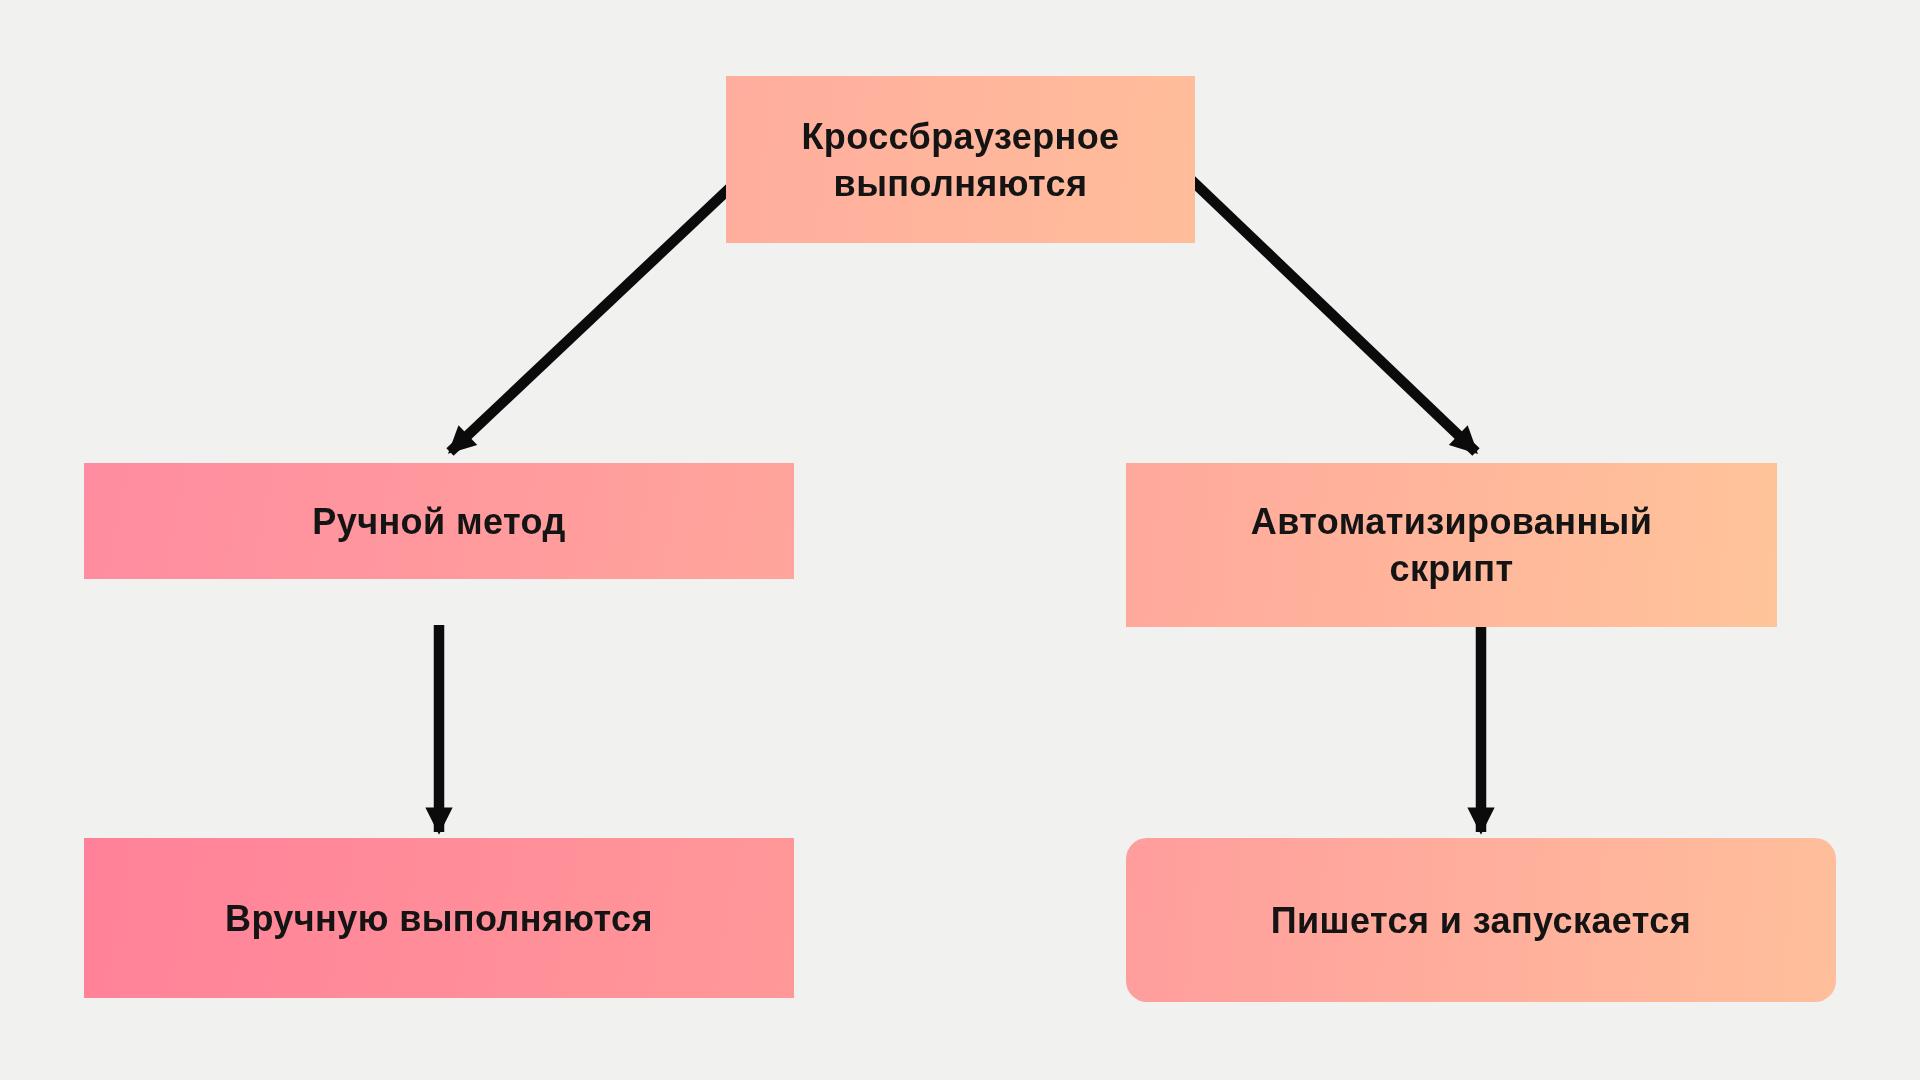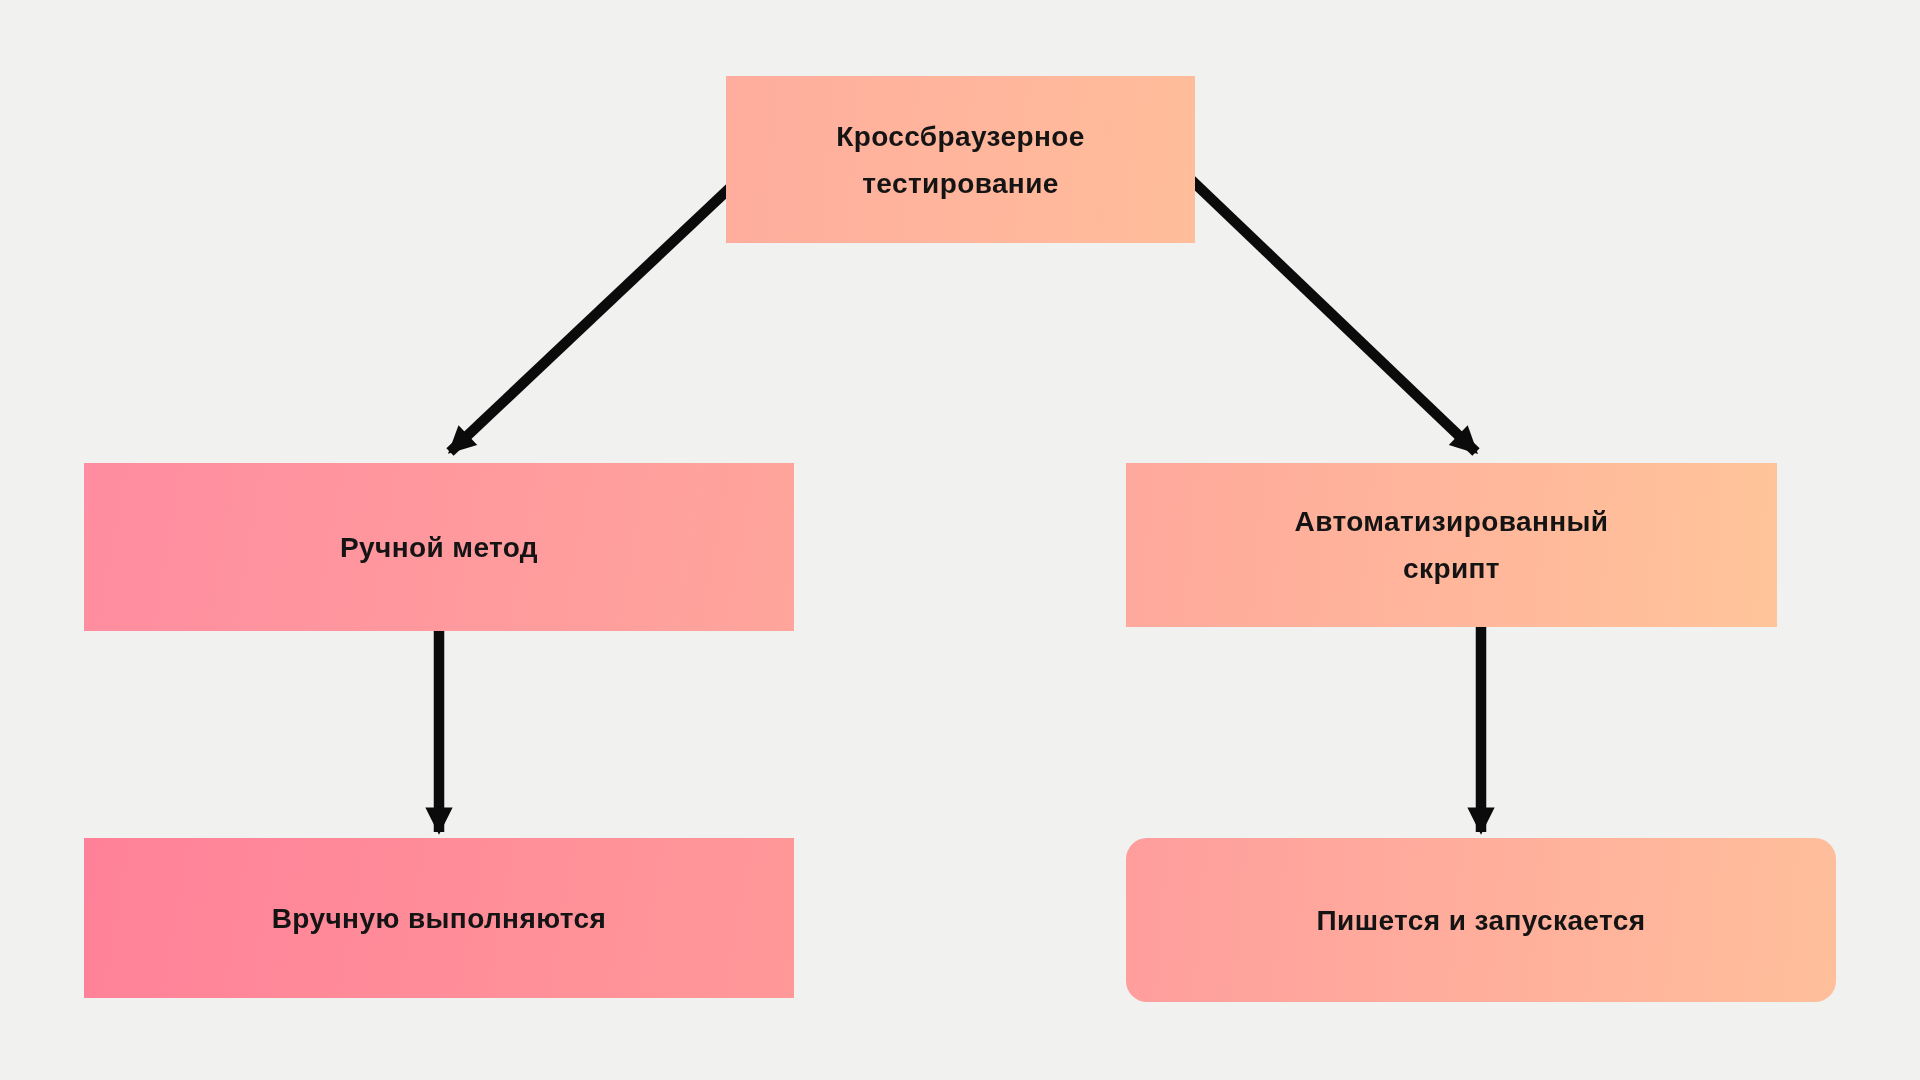--- a/index.html
+++ b/index.html
@@ -20,28 +20,28 @@
     z-index: 1;
   }
   .node {
     position: absolute;
     z-index: 2;
     display: flex;
     flex-direction: column;
     align-items: center;
     justify-content: center;
     text-align: center;
-    font-size: 28px;
+    font-size: 36px;
     font-weight: 600;
     line-height: 47px;
     letter-spacing: 0.4px;
   }
   .node span { display: block; }
   #node-root          { left: 726px;  top: 76px;  width: 469px; height: 167px; }
-  #node-manual-method { left: 84px;   top: 463px; width: 710px; height: 168px; }
+  #node-manual-method { left: 84px;   top: 463px; width: 710px; height: 116px; }
   #node-auto-method   { left: 1126px; top: 463px; width: 651px; height: 164px; }
   #node-manual-desc   { left: 84px;   top: 838px; width: 710px; height: 160px; }
   #node-auto-desc     { left: 1126px; top: 838px; width: 710px; height: 164px; }
 </style>
 </head>
 <body style="background: rgb(241, 241, 239);">
 
 <svg id="arrow-layer" viewBox="0 0 1920 1080" xmlns="http://www.w3.org/2000/svg">
   <defs>
     <marker id="ah" viewBox="0 0 10 10" refX="9" refY="5" markerWidth="3.3" markerHeight="2.6" orient="auto-start-reverse">
@@ -51,21 +51,21 @@
   <g class="arrows" fill="none" stroke-width="10.5">
     <line x1="770" y1="150" x2="450" y2="452" marker-end="url(#ah)" stroke="#0B0B0B"></line>
     <line x1="1160" y1="150" x2="1476" y2="452" marker-end="url(#ah)" stroke="#0B0B0B"></line>
     <line x1="439" y1="625" x2="439" y2="832" marker-end="url(#ah)" stroke="#0B0B0B"></line>
     <line x1="1481" y1="625" x2="1481" y2="832" marker-end="url(#ah)" stroke="#0B0B0B"></line>
   </g>
 </svg>
 
 <div class="node" id="node-root" style="background: linear-gradient(95deg, rgb(255, 173, 158), rgb(255, 189, 154)); color: rgb(20, 20, 20);">
   <span>Кроссбраузерное</span>
-  <span>тестирование</span>
+  <span>выполняются</span>
 </div>
 
 <div class="node" id="node-manual-method" style="background: linear-gradient(100deg, rgb(255, 140, 160), rgb(255, 165, 155)); color: rgb(20, 20, 20);">
   <span>Ручной метод</span>
 </div>
 
 <div class="node" id="node-auto-method" style="background: linear-gradient(95deg, rgb(255, 168, 156), rgb(255, 196, 154)); color: rgb(20, 20, 20);">
   <span>Автоматизированный</span>
   <span>скрипт</span>
 </div>

